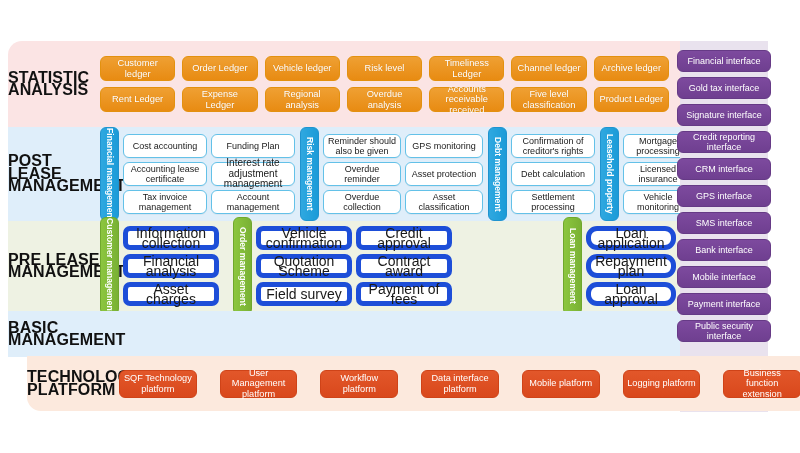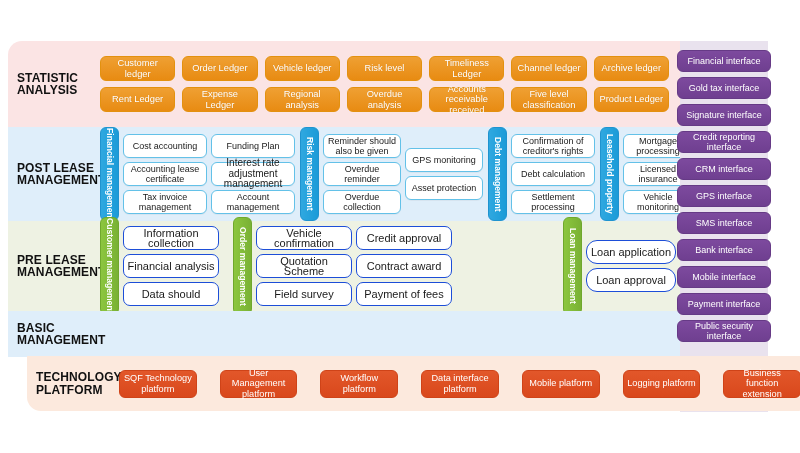--- a/index.html
+++ b/index.html
@@ -42,24 +42,23 @@
   
   .band{
     display:flex;
     flex-direction:row;
     align-items:center;
     box-sizing:border-box;
   }
   .band-label{
     width:92px;
     flex:0 0 92px;
-    padding-left:9px;
     box-sizing:border-box;
     font-weight:bold;
-    font-size:12px;
+    font-size:16px;
     color:#111111;
     line-height:12.5px;
     letter-spacing:0.1px;
   }
 
   .band-statistic{ background:#fbe4e4; height:86px; }
   .band-post    { background:#dfeefa; height:94px; }
   .band-pre     { background:#eef2e3; height:90px; }
   .band-basic   { background:#dfeefa; height:46px; }
   .band-tech    { background:#fce9dd; height:55px; }
@@ -153,23 +152,23 @@
     background:#ffffff;
     border:1px solid #63c1e8;
     color:#1a1a1a;
     font-size:9px;
     height:24px;
     border-radius:6px;
     box-shadow:0 1px 0 rgba(0,0,0,.04);
   }
   .chip-green-outline{
     background:#ffffff;
-    border:1px solid #1d4ed8;
+    border:5px solid #1d4ed8;
     color:#1a1a1a;
-    font-size:11px;
+    font-size:14px;
     height:24px;
     border-radius:7px;
   }
   .chip-blue-solid{
     background:linear-gradient(#2273c0,#1563ad);
     border:1px solid #145ea6;
     color:#ffffff;
     font-size:9.2px;
     height:26px;
     border-radius:6px;
@@ -270,20 +269,21 @@
               </div>
             <div class="stack-cols">
               <div class="stack">
                 <div class="chip chip-blue-outline w78">Reminder should also be given</div>
                 <div class="chip chip-blue-outline w78">Overdue reminder</div>
                 <div class="chip chip-blue-outline w78">Overdue collection</div>
               </div>
               <div class="stack">
                 <div class="chip chip-blue-outline w78">GPS monitoring</div>
                 <div class="chip chip-blue-outline w78">Asset protection</div>
+                <div class="chip chip-blue-outline w78">Asset classification</div>
               </div>
             </div>
           </div>
 
           <div class="group">
             <div class="vtab vtab-blue">
                 <span>Debt management</span>
               </div>
             <div class="stack">
               <div class="chip chip-blue-outline w84">Confirmation of creditor's rights</div>
@@ -310,21 +310,21 @@
         <div class="band-label">PRE LEASE MANAGEMENT</div>
         <div class="groups" style="gap:14px;">
 
           <div class="group">
             <div class="vtab vtab-green">
                 <span>Customer management</span>
               </div>
             <div class="stack">
               <div class="chip chip-green-outline w96">Information collection</div>
               <div class="chip chip-green-outline w96">Financial analysis</div>
-              <div class="chip chip-green-outline w96">Data should</div>
+              <div class="chip chip-green-outline w96">Asset charges</div>
             </div>
           </div>
 
           <div class="group">
             <div class="vtab vtab-green">
                 <span>Order management</span>
               </div>
             <div class="stack-cols">
               <div class="stack">
                 <div class="chip chip-green-outline w96">Vehicle confirmation</div>
@@ -338,20 +338,21 @@
               </div>
             </div>
           </div>
 
           <div class="group" style="margin-left:auto;">
             <div class="vtab vtab-green">
                 <span>Loan management</span>
               </div>
             <div class="stack">
               <div class="chip chip-green-outline w90">Loan application</div>
+              <div class="chip chip-green-outline w90">Repayment plan</div>
               <div class="chip chip-green-outline w90">Loan approval</div>
             </div>
           </div>
 
         </div>
       </div>
 
       <div class="band band-basic">
         <div class="band-label">BASIC MANAGEMENT</div>
       </div>

